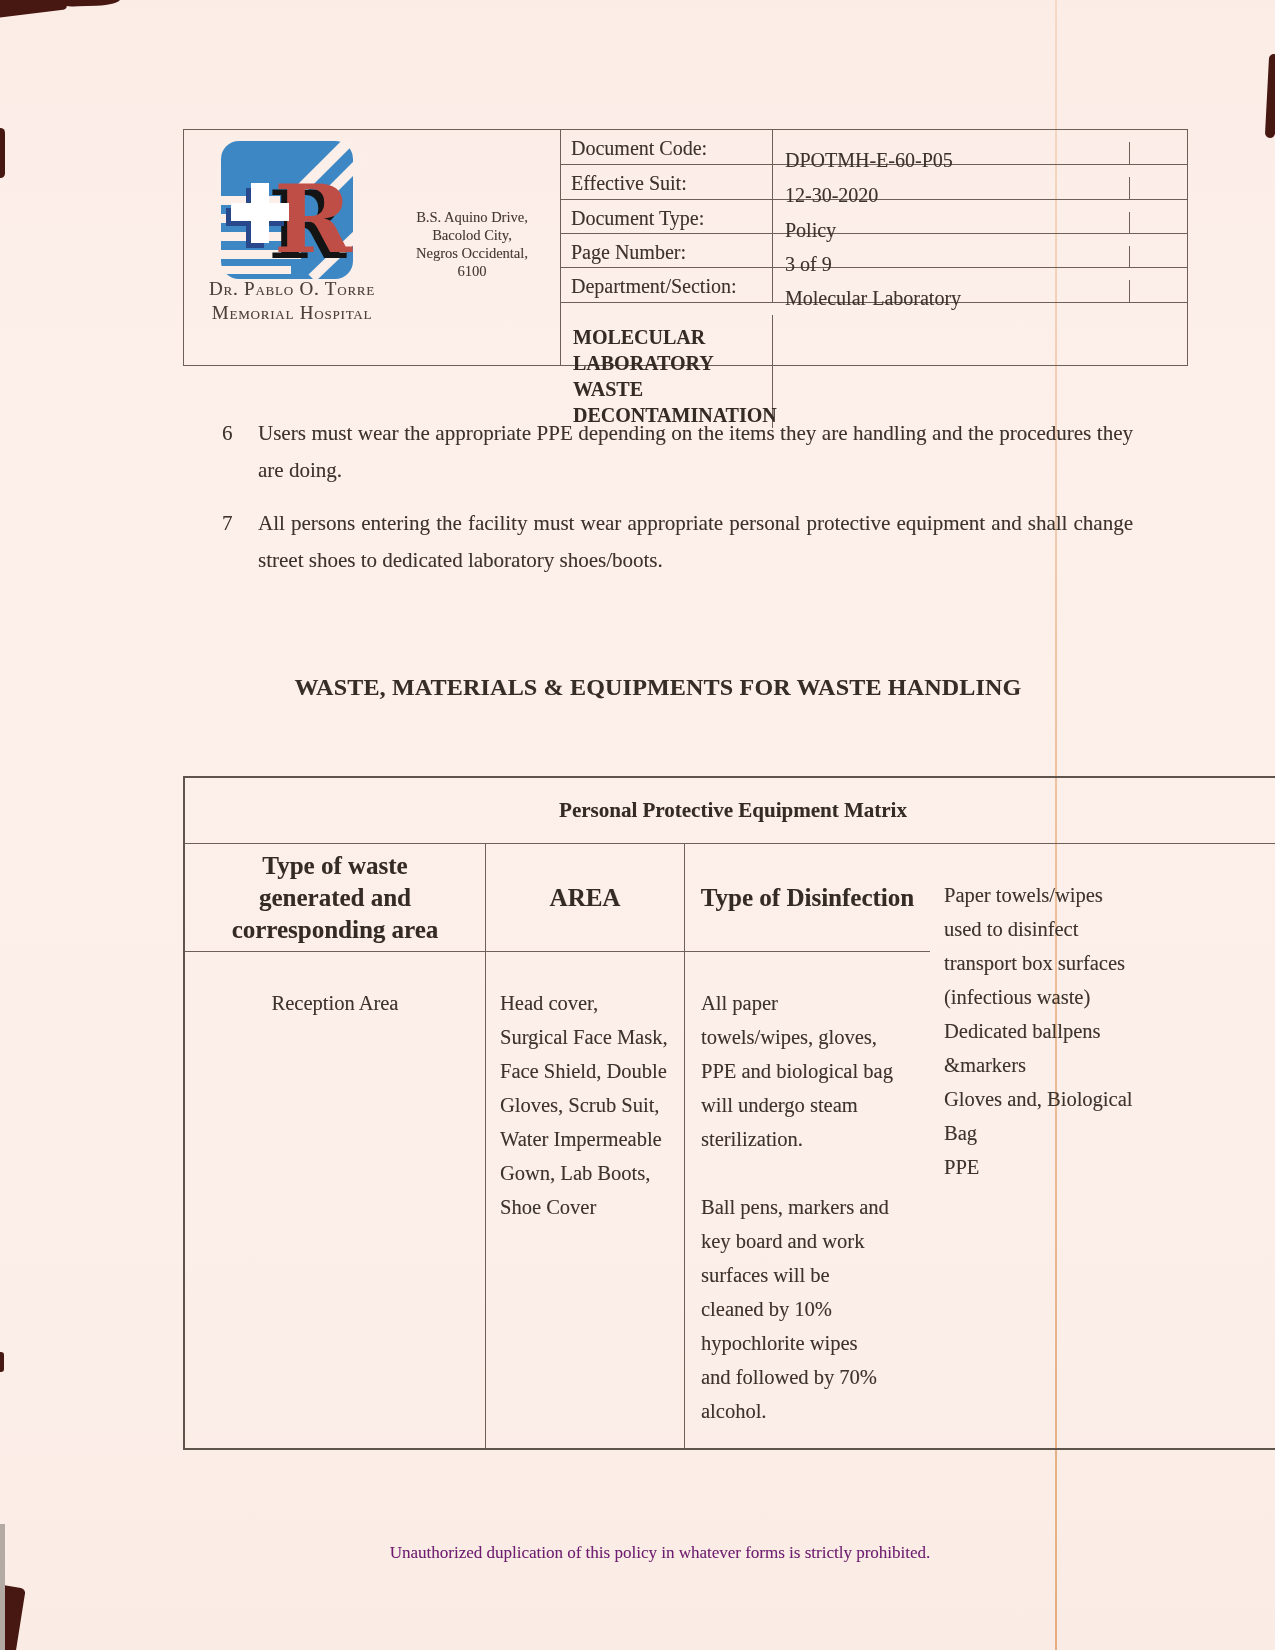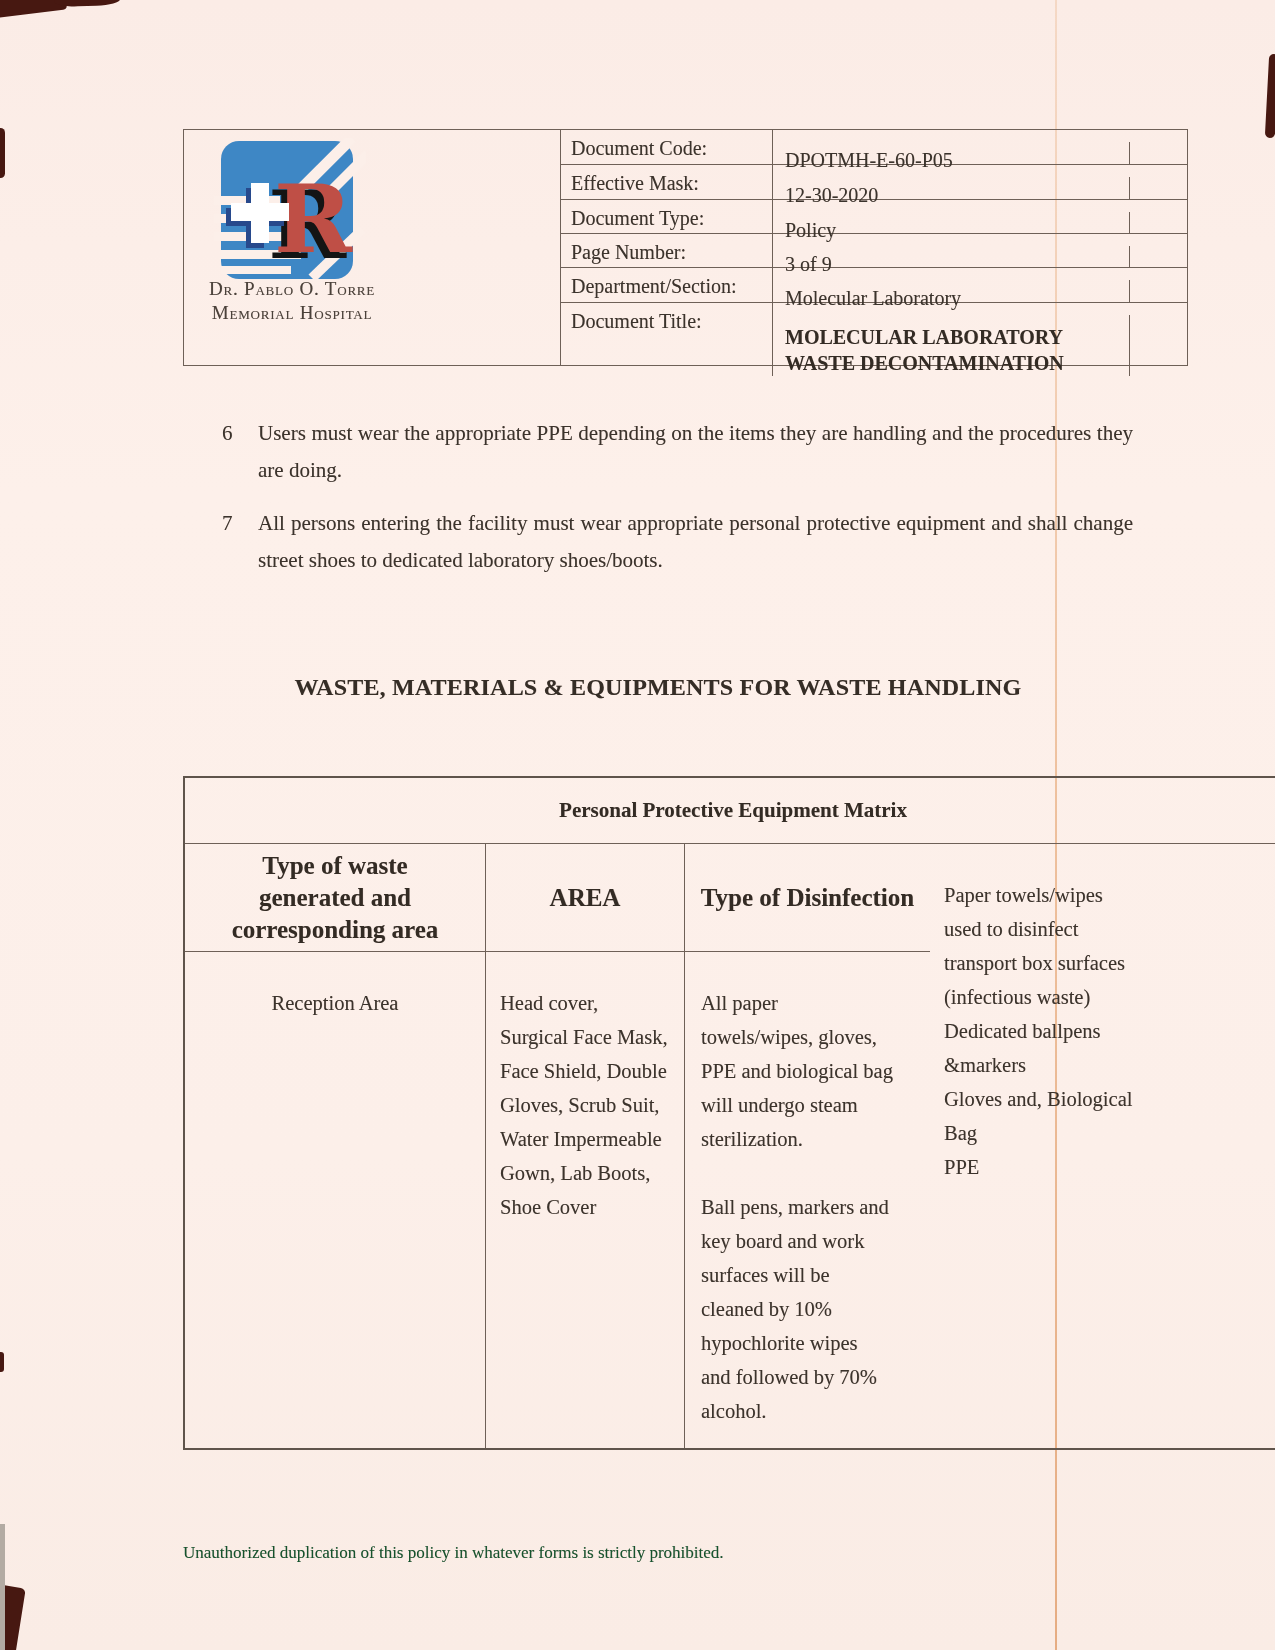--- a/index.html
+++ b/index.html
@@ -63,22 +63,22 @@
   .ppe-head{border-bottom:1px solid #6e6057;border-right:1px solid #6e6057;
     display:flex;align-items:center;justify-content:center;text-align:center;
     font-weight:bold;font-size:25px;line-height:32px;white-space:pre-line;color:#332b24;box-sizing:border-box;}
   .ppe-head.hlast{border-right:none;}
   .ppe-cell{border-right:1px solid #6e6057;box-sizing:border-box;
     padding:34px 10px 0 14px;font-size:20.5px;line-height:34px;white-space:pre-line;}
   .ppe-cell.c2{text-align:center;padding-left:4px;padding-right:4px;}
   .ppe-cell.c4{border-right:none;padding-left:16px;}
 
   
-  .footer{position:absolute;left:183px;top:1543px;width:954px;text-align:left;
-    font-size:17px;color:#14532d;}
+  .footer{position:absolute;left:183px;top:1543px;width:954px;text-align:center;
+    font-size:17px;color:#701a75;}
 </style>
 </head>
 <body>
 
 <div class="fold"></div>
 <div class="art tl"></div>
 <div class="art t2"></div>
 <div class="art r1"></div>
 <div class="art l1"></div>
 <div class="art l2"></div>
@@ -97,38 +97,43 @@
       <rect x="2" y="94" width="74" height="9" fill="#fcefe9"></rect>
       <rect x="9" y="112" width="80" height="9" fill="#fcefe9"></rect>
       <rect x="9" y="128" width="70" height="8" fill="#fcefe9"></rect>
       <text x="56" y="120" font-family="'DejaVu Serif',serif" font-weight="bold" font-size="94" fill="#141414">R</text>
       <text x="62" y="114" font-family="'DejaVu Serif',serif" font-weight="bold" font-size="94" fill="#bf4f46">R</text>
       <path d="M34 50 h18 v20 h20 v18 h-20 v22 h-18 v-22 h-20 v-18 h20 z" fill="#27498c"></path>
       <path d="M39 45 h18 v20 h20 v18 h-20 v22 h-18 v-22 h-20 v-18 h20 z" fill="#ffffff"></path>
     </svg>
     <div class="hosp-name n1 txt-soft">Dr. Pablo O. Torre</div>
     <div class="hosp-name n2 txt-soft">Memorial Hospital</div>
+    <div class="address">
+      <div class="txt-soft">B.S. Aquino Drive,</div>
+      <div class="txt-soft">Bacolod City,</div>
+      <div class="txt-soft">Negros Occidental,</div>
+      <div class="txt-soft">6100</div>
+    </div>
   </div>
   <div class="meta">
     <div class="mc lab txt-soft">Document Code:</div>
     <div class="mc val txt-soft">DPOTMH-E-60-P05</div>
     <div class="mc sp"></div>
-    <div class="mc lab txt-soft">Effective Mask:</div>
+    <div class="mc lab txt-soft">Effective Suit:</div>
     <div class="mc val txt-soft">12-30-2020</div>
     <div class="mc sp"></div>
     <div class="mc lab txt-soft">Document Type:</div>
     <div class="mc val txt-soft">Policy</div>
     <div class="mc sp"></div>
     <div class="mc lab txt-soft">Page Number:</div>
     <div class="mc val txt-soft">3 of 9</div>
     <div class="mc sp"></div>
     <div class="mc lab txt-soft">Department/Section:</div>
     <div class="mc val txt-soft">Molecular Laboratory</div>
     <div class="mc sp"></div>
-    <div class="mc lab rlast txt-soft">Document Title:</div>
     <div class="mc val rlast bold txt-soft">MOLECULAR LABORATORY WASTE DECONTAMINATION</div>
     <div class="mc sp rlast"></div>
   </div>
 </div>
 
 <div class="para p6">
   <span class="num txt-soft">6</span>
   <span class="ptxt txt-soft">Users must wear the appropriate PPE depending on the items they are handling and the procedures they are doing.</span>
 </div>
 <div class="para p7">

